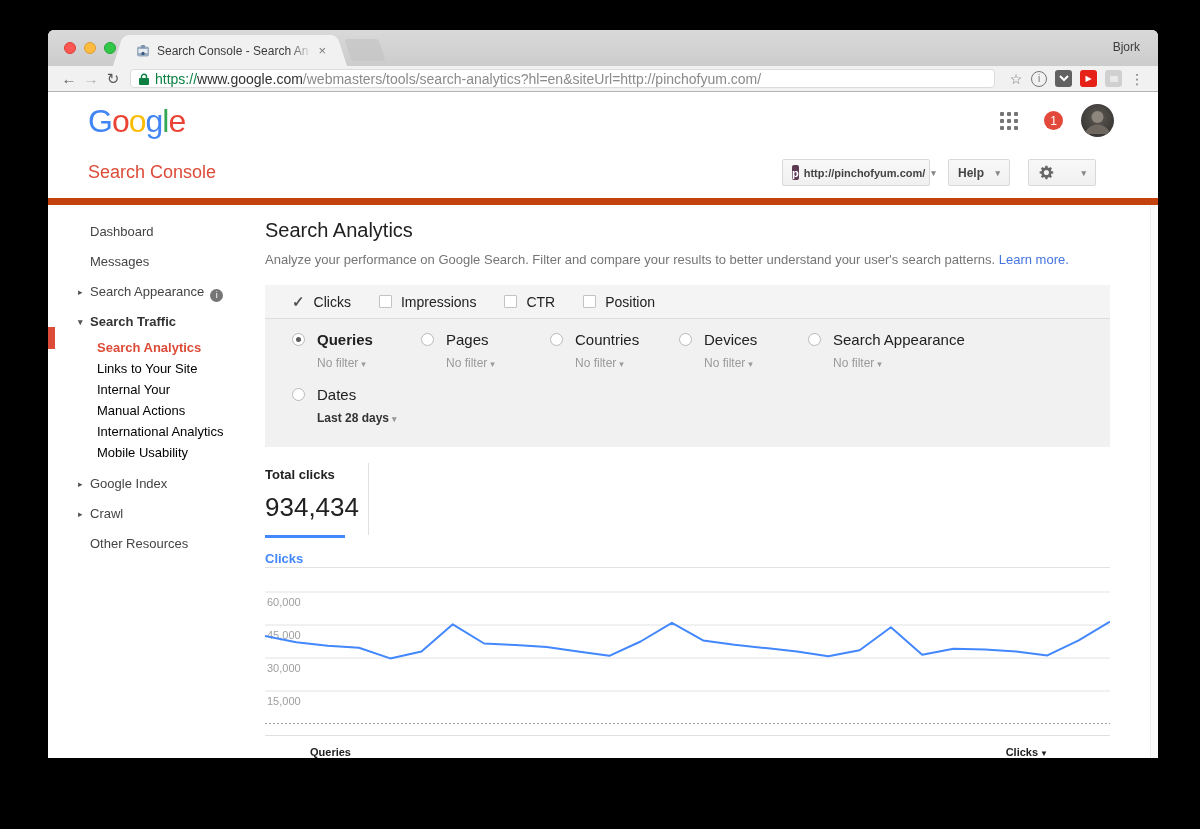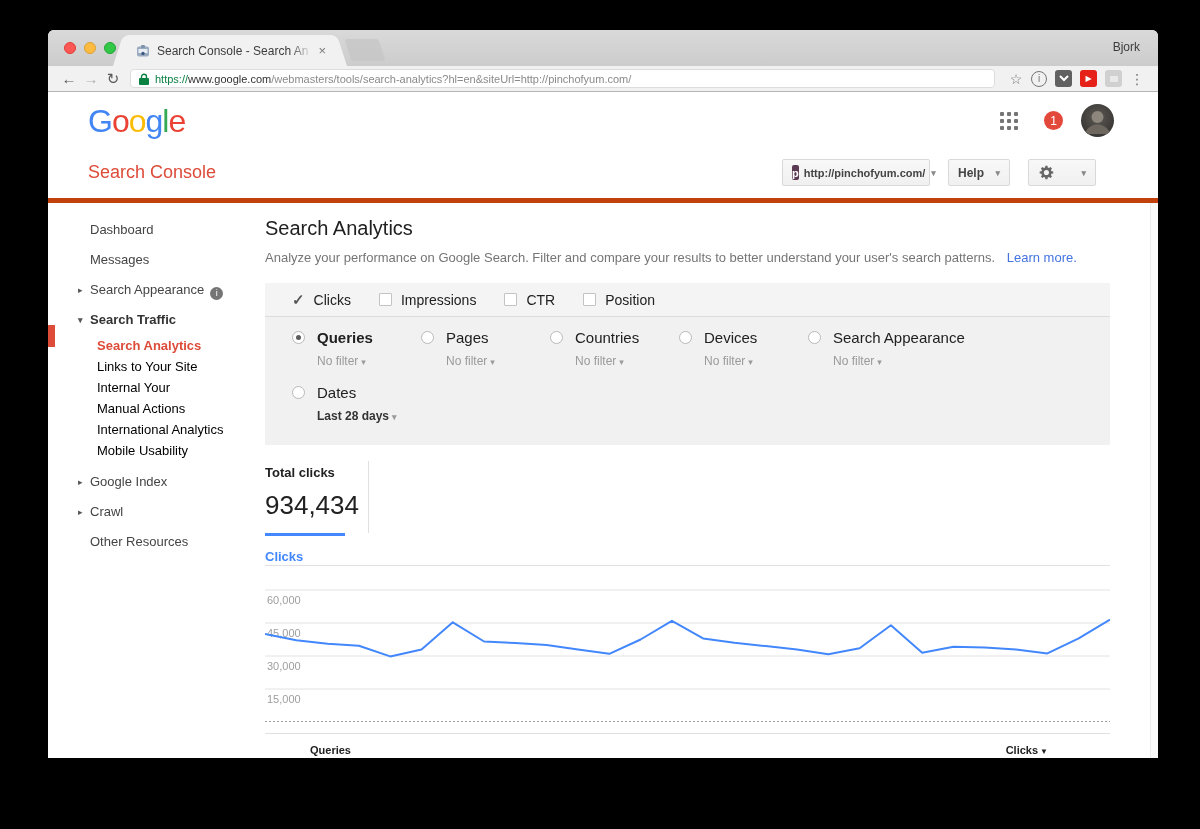--- a/index.html
+++ b/index.html
@@ -32,21 +32,21 @@
     transform:skewX(18deg); border-radius:3px; opacity:.65; }
   .profile-name { position:absolute; right:18px; top:10px; font-size:12px; color:#3c3c3c; }
 
   
   .toolbar { position:absolute; left:0; top:36px; width:100%; height:26px; background:#f1f1f1;
     border-bottom:1px solid #b5b5b5; display:flex; align-items:center; padding:0 10px; }
   .navbtn { font-size:15px; color:#5a5a5a; width:22px; text-align:center; line-height:1; }
   .navbtn.disabled { color:#b0b0b0; }
   .omnibox { flex:1; height:19px; background:#fff; border-radius:4px; margin:0 10px 0 6px;
     display:flex; align-items:center; padding:0 8px; border:1px solid #dcdcdc; overflow:hidden; }
-  .url { font-size:11px; white-space:nowrap;text-align:center; }
+  .url { font-size:14px; white-space:nowrap;text-align:center; }
   .url .scheme { color:#0b8043; }
   .url .sep { color:#0b8043; }
   .url .host { color:#313131; }
   .url .path { color:#8a8a8a; }
   .tool-ico { width:22px; text-align:center; font-size:14px; color:#757575; flex:0 0 auto; }
   .ico-badge { width:17px; height:17px; border-radius:3px; display:flex; align-items:center; justify-content:center; margin:0 4px; flex:0 0 auto; }
   .pocket { background:#616161; }
   .yt { background:#e62117; }
   .yt span { color:#fff; font-size:8px; line-height:1; }
   .chat { background:#c9c9c9; opacity:.8; }
@@ -76,40 +76,40 @@
     font-size:11px; font-weight:bold; color:#444; }
   .site-btn { right:228px; top:11px; width:148px; }
   .site-fav { width:15px; height:15px; background:#5d3a53; color:#fff; font-size:11px; font-weight:bold;
     display:flex; align-items:center; justify-content:center; margin-right:5px; border-radius:2px; }
   .help-btn { right:148px; top:11px; width:62px; justify-content:space-between; font-size:12px; }
   .gear-btn { right:62px; top:11px; width:68px; justify-content:space-between; }
   .caret { color:#888; font-size:9px; margin-left:6px; }
 
   
   .bodyarea { position:absolute; left:0; top:168px; width:100%; height:560px; background:#fff;
-    border-top:5px solid #c2410c; }
+    border-top:7px solid #c2410c; }
   .red-indicator { position:absolute; left:0; top:122px; width:7px; height:22px; background:#dd4b39; }
   .scroll-track { position:absolute; right:0; top:0; width:8px; height:100%; background:#fafafa; border-left:1px solid #ececec; }
 
   
   .sidebar { position:absolute; left:0; top:0; width:212px; padding-top:12px; font-size:13px; color:#444; }
   .s-item { height:30px; line-height:30px; padding-left:42px; position:relative; }
   .s-item .tri { position:absolute; left:30px; color:#555; font-size:9px; }
   .s-item.bold { font-weight:bold; color:#333; }
   .s-child { height:21px; line-height:21px; padding-left:49px; color:#000000; }
   .s-child.selected { color:#dd4b39; font-weight:bold; }
   .child-group { margin:0 0 6px 0; }
   .info-dot { display:inline-flex; width:13px; height:13px; border-radius:50%; background:#757575; color:#fff;
     font-size:9px; align-items:center; justify-content:center; margin-left:6px; vertical-align:-2px; font-style:normal; }
 
   
   .main { position:absolute; left:217px; top:0; width:845px; }
   .main h1 { font-size:20px; font-weight:400; color:#212121; margin-top:14px; }
   .desc { margin-top:10px; font-size:13px; color:#757575; }
-  .desc a { color:#4374e0; text-decoration:none;margin-left:8px; }
+  .desc a { color:#4374e0; text-decoration:none; }
 
   .panel { margin-top:18px; background:#f1f1f1; }
   .metric-row { height:34px; display:flex; align-items:center; padding-left:27px; gap:28px;
     border-bottom:1px solid #dcdcdc; background:#f4f4f4; }
   .metric { display:flex; align-items:center; gap:9px; font-size:14px; color:#212121; }
   .checkbox { width:13px; height:13px; background:#fff; border:1px solid #c3c3c3; border-radius:1px; }
   .checkmark { color:#555; font-size:15px; font-weight:bold; }
 
   .dim-row { display:flex; padding:12px 0 0 27px; }
   .dim-col { width:129px; }

